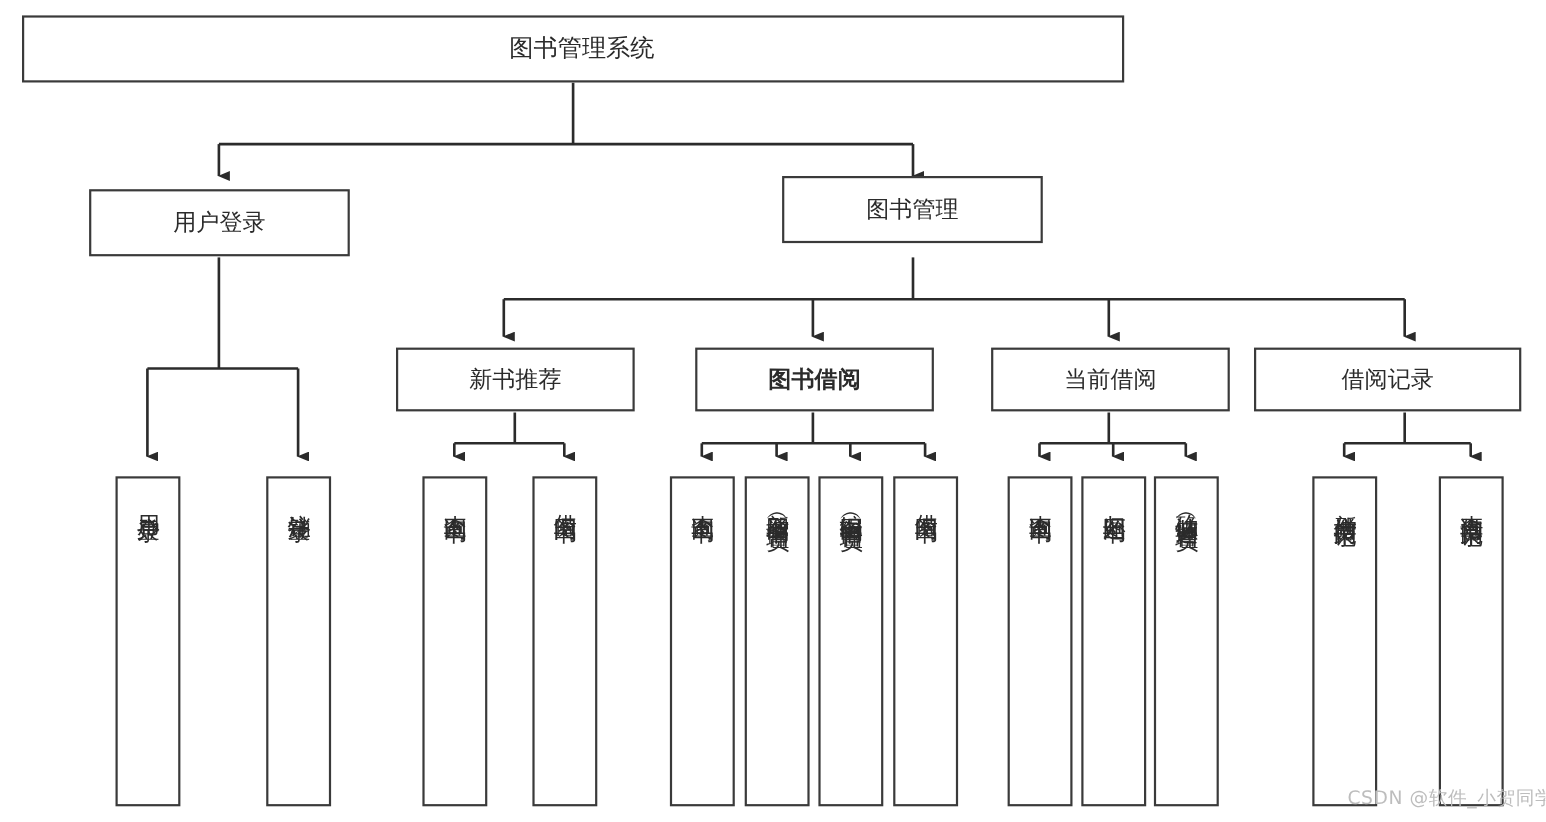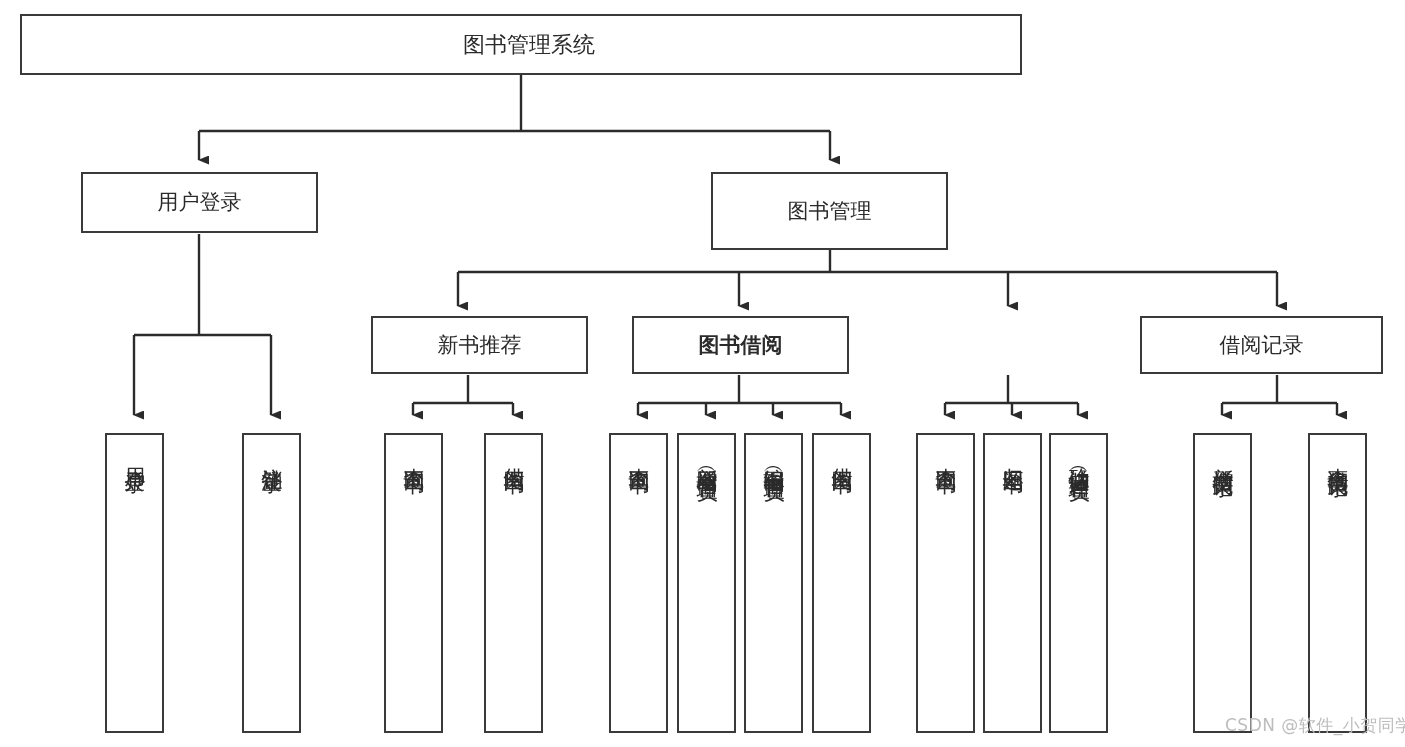--- a/index.html
+++ b/index.html
@@ -129,30 +129,33 @@
     </g>
   </svg>
 
   <div class="node horiz root" style="left:20px; top:14px; width:1002px; height:61px;padding-left:16px;">
     <span class="node-label">图书管理系统</span>
   </div>
 
   <div class="node horiz" style="left:81px; top:172px; width:237px; height:61px;">
     <span class="node-label">用户登录</span>
   </div>
-  <div class="node horiz" style="left:711px; top:172px; width:237px; height:78px;">
+  <div class="node horiz" style="left:711px; top:160px; width:237px; height:61px;">
     <span class="node-label">图书管理</span>
   </div>
 
-  <div class="node horiz" style="left:360px; top:316px; width:217px; height:58px;margin-left:11px;">
+  <div class="node horiz" style="left:360px; top:316px; width:217px; height:58px;">
     <span class="node-label">新书推荐</span>
   </div>
   <div class="node horiz" style="left:632px; top:316px; width:217px; height:58px;font-weight:bold;">
     <span class="node-label">图书借阅</span>
   </div>
+  <div class="node horiz" style="left:901px; top:316px; width:217px; height:58px;">
+    <span class="node-label">当前借阅</span>
+  </div>
   <div class="node horiz" style="left:1140px; top:316px; width:243px; height:58px;">
     <span class="node-label">借阅记录</span>
   </div>
 
   <div class="node vert" style="left:105px; top:433px; width:59px; height:300px;">
     <span class="node-label">用户登录</span>
   </div>
   <div class="node vert" style="left:242px; top:433px; width:59px; height:300px;">
     <span class="node-label">注销登录</span>
   </div>

